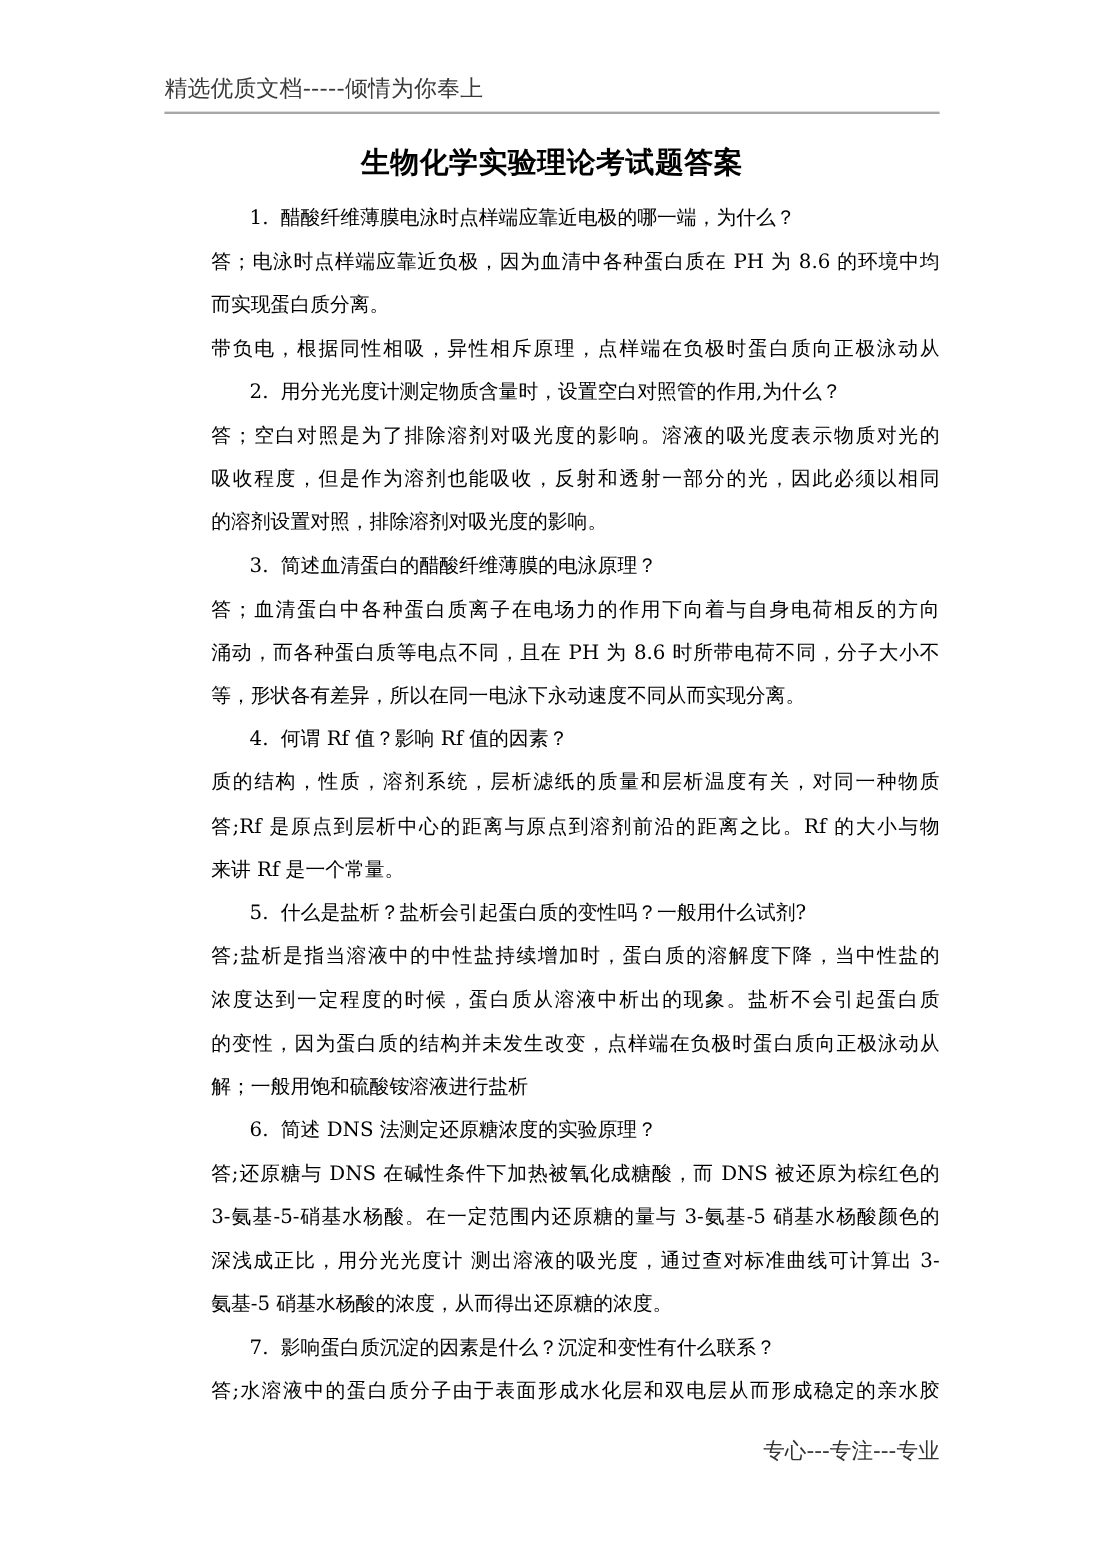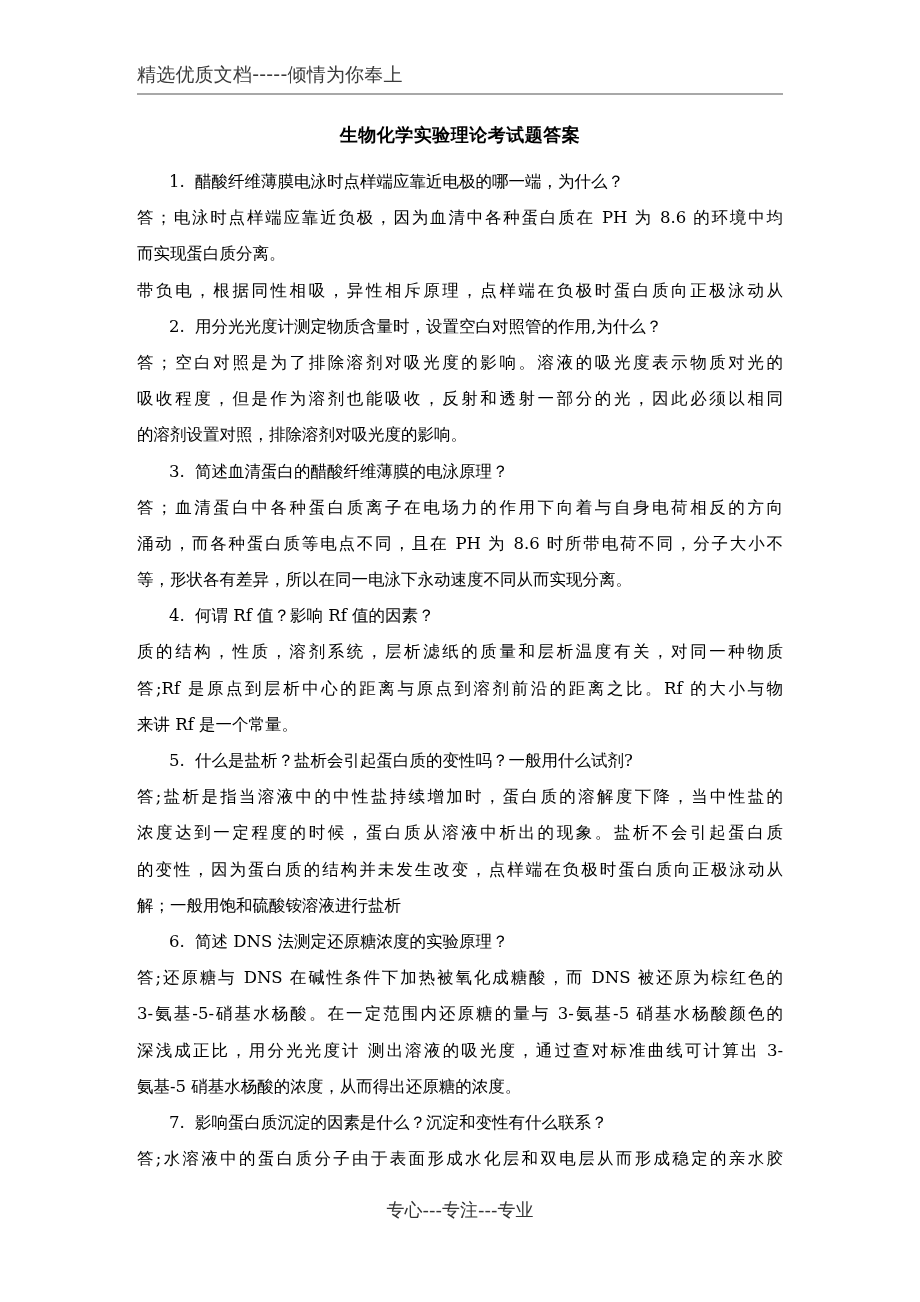--- a/index.html
+++ b/index.html
@@ -36,56 +36,57 @@
     border-top: 2px solid #a8a8a8;
   }
   .doc-title {
     position: absolute;
     left: 137px;
     top: 121px;
     width: 646px;
     text-align: center;
     font-family: "DejaVu Sans", "Liberation Sans", sans-serif;
     font-weight: bold;
-    font-size: 18px;
+    font-size: 24px;
     line-height: 28px;
     letter-spacing: 0.5px;
   }
   .content {
     position: absolute;
     left: 137px;
     top: 164px;
     width: 646px;
   }
   .line {
     height: 36.2px;
     line-height: 36.2px;
     font-size: 16.5px;
     white-space: nowrap;
     overflow: visible;
     text-align: justify;
     text-align-last: justify;
+    margin-left: 39px;
   }
   .line.last {
     text-align-last: left;
   }
   .question {
     padding-left: 32px;
     text-align-last: left;
   }
   .q-num {
     display: inline-block;
     width: 26px;
   }
   .page-footer {
     position: absolute;
     left: 137px;
     top: 1198px;
     width: 646px;
-    text-align: center;
+    text-align: right;
     font-family: "DejaVu Sans", "Liberation Sans", sans-serif;
     font-size: 18px;
     color: #333;
     line-height: 24px;
   }
 </style>
 </head>
 <body>
 
 <div class="page-header">精选优质文档-----倾情为你奉上</div>

